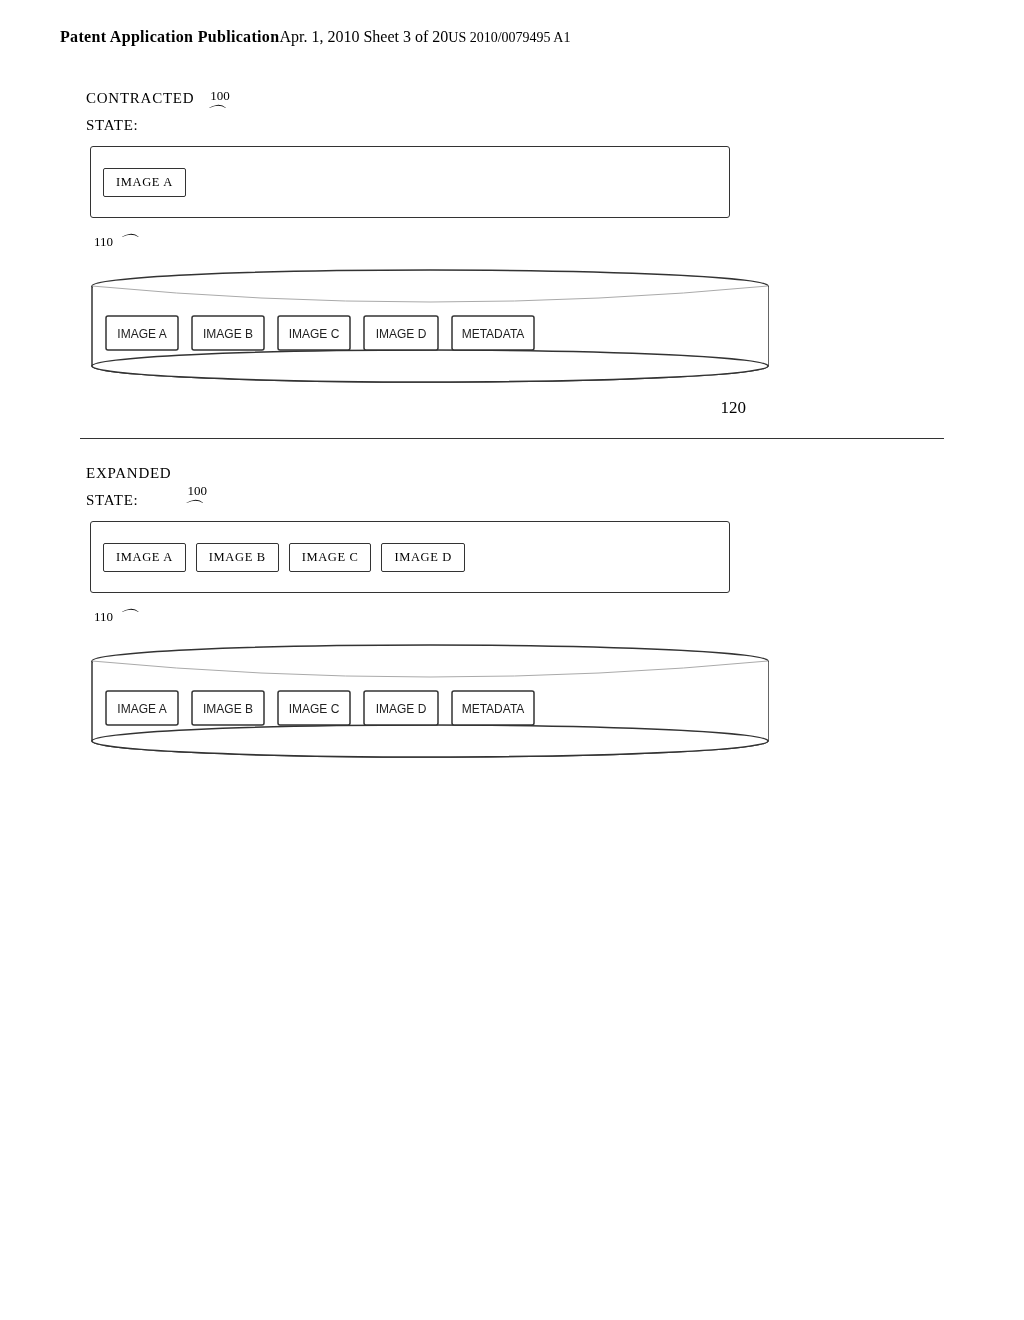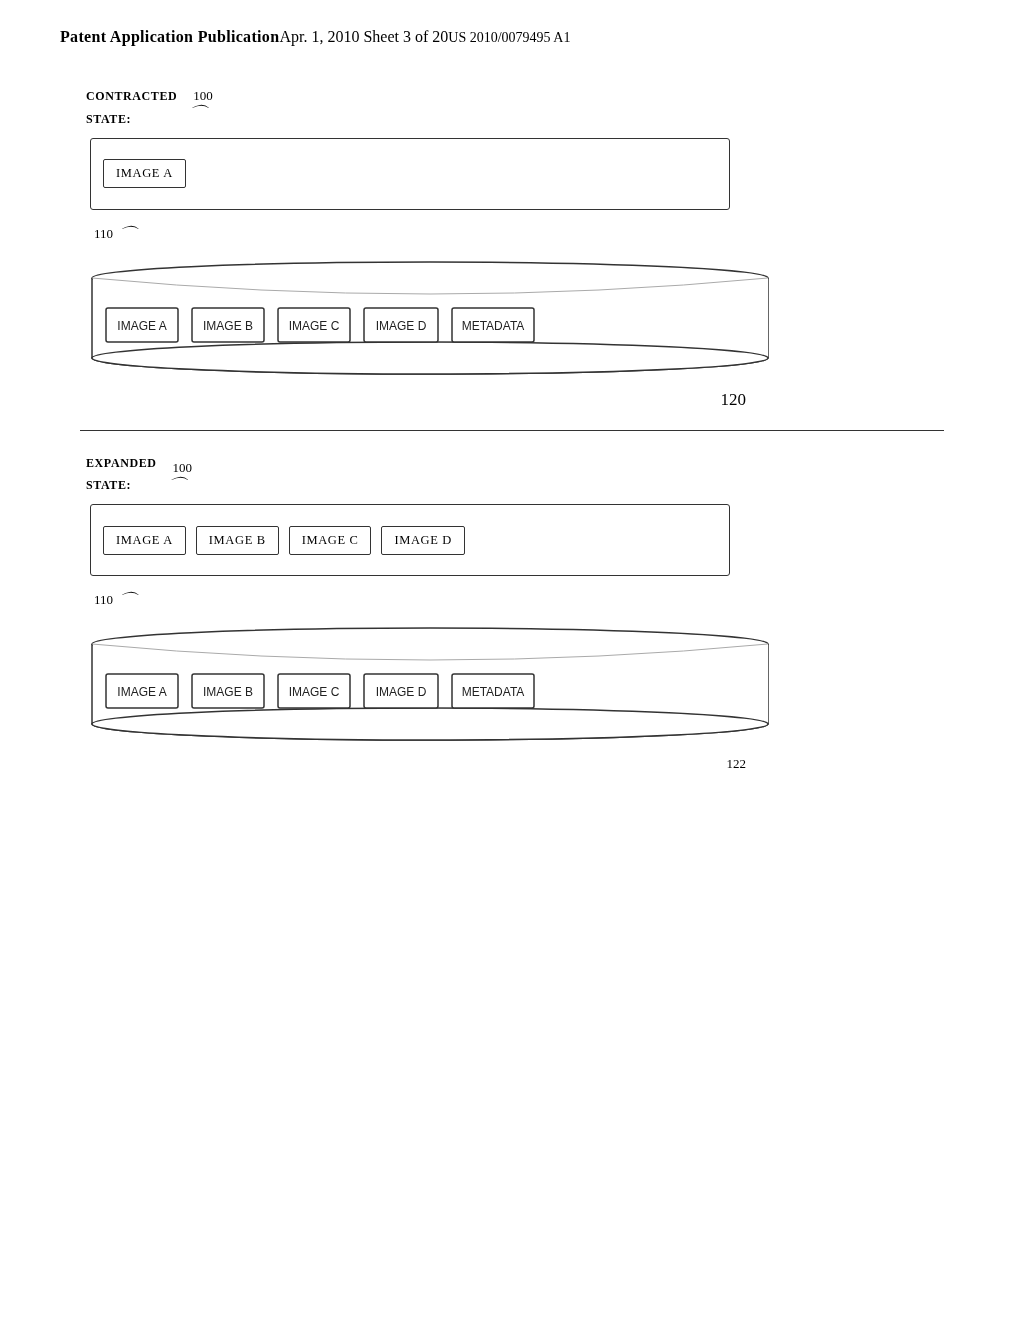--- a/index.html
+++ b/index.html
@@ -45,22 +45,22 @@
       margin: 20px 0 30px 0;
     }
 
     
     .diagram-section {
       margin-bottom: 20px;
     }
 
     
     .state-label {
-      font-size: 12px;
-      font-weight: bold;
+      font-size: 15px;
+      font-weight: normal;
       letter-spacing: 0.05em;
       line-height: 1.4;
       margin-bottom: 6px;
     }
 
     
     .contracted-top {
       border: 1.5px solid #333;
       border-radius: 3px;
       width: 640px;
@@ -188,21 +188,21 @@
         <span>120</span>
       </div>
     </div>
 
   </div>
 
   <hr class="section-divider" style="margin-top: 14px; margin-bottom: 24px;">
 
   <div class="diagram-section">
 
-    <div style="display:flex; align-items:center; gap: 8px; margin-left: 6px; margin-bottom: 4px;">
+    <div style="display:flex; align-items:flex-end; gap: 8px; margin-left: 6px; margin-bottom: 4px;">
       <div>
         <div class="state-label">EXPANDED</div>
         <div class="state-label">STATE:</div>
       </div>
 
       <div style="display:flex; flex-direction:column; align-items:flex-start; padding-top: 0px;">
         <span style="font-size:13px; margin-left: 8px;">100</span>
         <span style="font-size:20px; font-style:italic; margin-left:2px; line-height:0.8; margin-top:2px;">⌒</span>
       </div>
     </div>
@@ -244,21 +244,18 @@
         <rect x="188" y="50" width="72" height="34" fill="white" stroke="#333" stroke-width="1.5" rx="2"></rect>
         <text x="224" y="72" font-family="Arial, sans-serif" font-size="12" text-anchor="middle" fill="#222">IMAGE C</text>
 
         <rect x="274" y="50" width="74" height="34" fill="white" stroke="#333" stroke-width="1.5" rx="2"></rect>
         <text x="311" y="72" font-family="Arial, sans-serif" font-size="12" text-anchor="middle" fill="#222">IMAGE D</text>
 
         <rect x="362" y="50" width="82" height="34" fill="white" stroke="#333" stroke-width="1.5" rx="2"></rect>
         <text x="403" y="72" font-family="Arial, sans-serif" font-size="12" text-anchor="middle" fill="#222">METADATA</text>
       </svg>
 
-      <div style="text-align:right; padding-right: 24px; font-size:13px; margin-top: 2px;">
-        <span>122</span>
-      </div>
     </div>
 
   </div>
 
 
 </div>
 
 </body></html>

